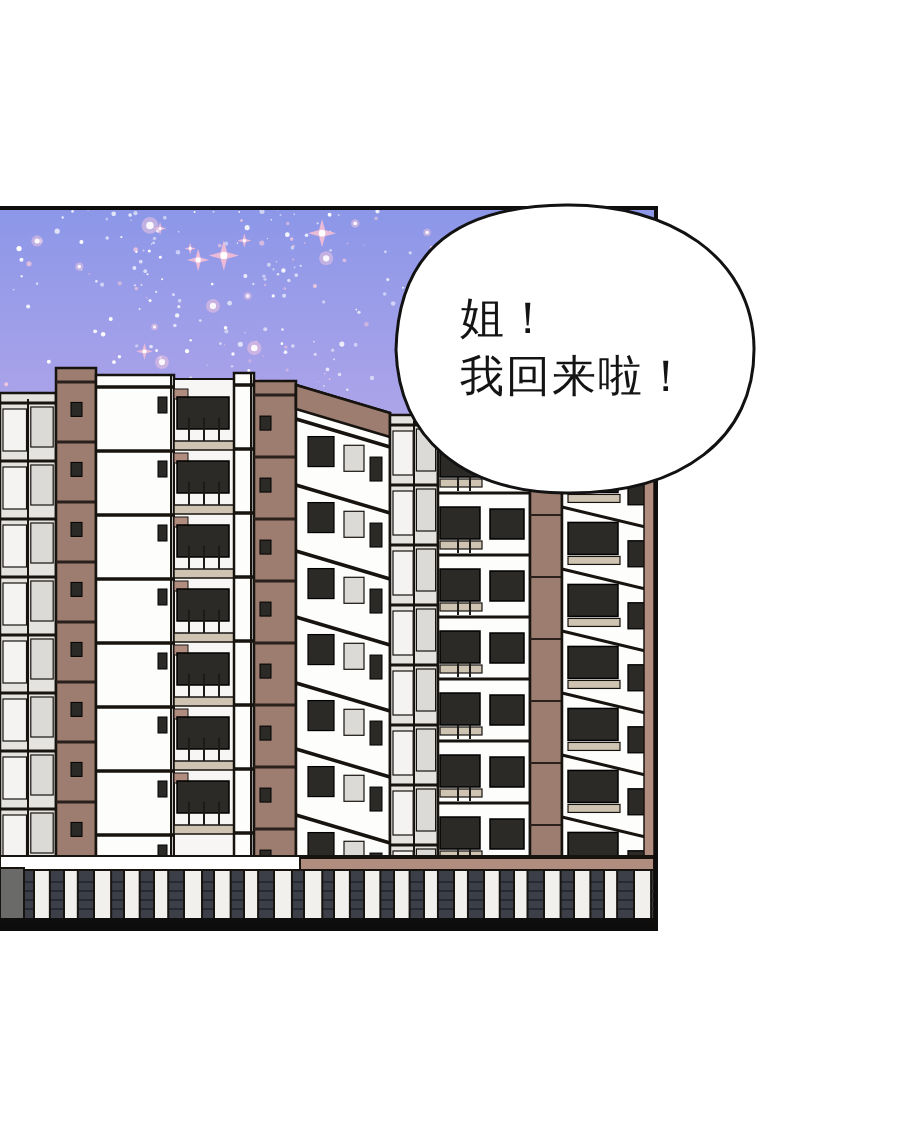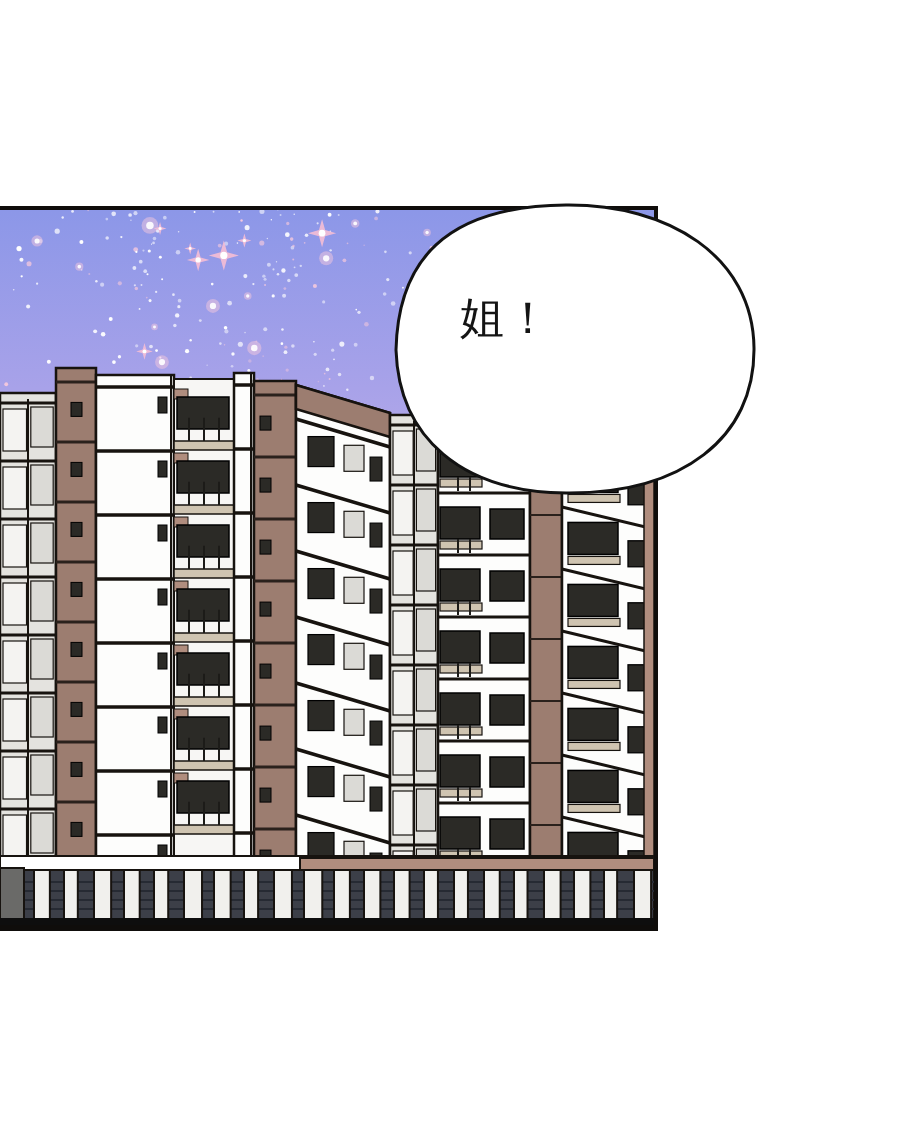--- a/index.html
+++ b/index.html
@@ -761,15 +761,16 @@
   <svg class="bubble-layer" viewBox="0 0 900 1135">
     <path id="bubblePath" d="M396,350
              C398,262 444,206 566,205
              C668,204 753,256 754,348
              C755,438 682,494 566,493
              C462,492 399,438 396,350 Z" fill="#ffffff" stroke="#121212" stroke-width="3"></path>
   </svg>
 
   <div class="bubble-text" style="color: rgb(20, 20, 20);">
     <div>姐！</div>
+    <div>我回来啦！</div>
   </div>
 
 </div>
 
 </body></html>

